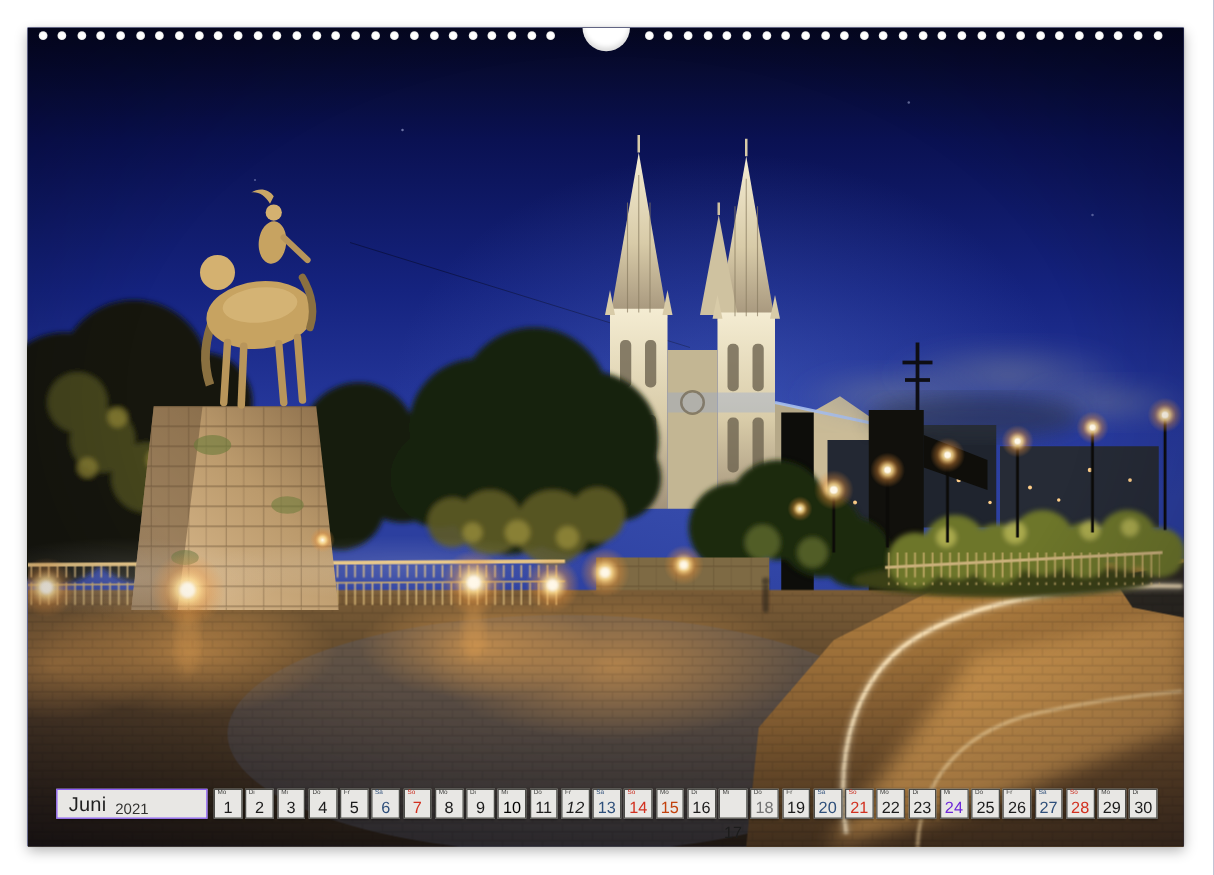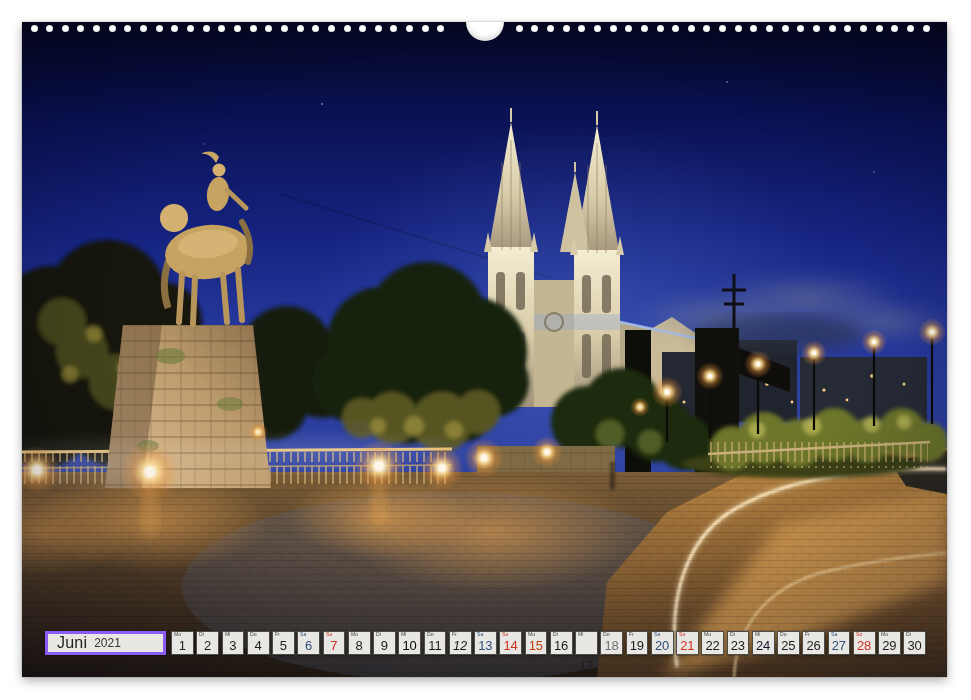--- a/index.html
+++ b/index.html
@@ -26,22 +26,22 @@
     position:absolute;left:444px;top:-19px;width:38px;height:38px;border-radius:50%;
     background:#ffffff;z-index:6;box-shadow:inset 0 -3px 4px rgba(0,0,0,.14);
   }
   .cal-strip{
     position:absolute;left:23px;right:21px;bottom:22px;height:24px;
     display:flex;align-items:stretch;z-index:7;column-gap:2.5px;
   }
   .month-box{
     width:121px;flex:0 0 121px;margin-right:2.5px;
     background:var(--cellbg,#e8e7e4);
-    border:3px solid #8b5cf6;box-sizing:border-box;
-    display:flex;align-items:flex-start;padding-left:9px;
+    border:1px solid #8b5cf6;box-sizing:border-box;
+    display:flex;align-items:flex-end;padding-left:9px;
     box-shadow:0 1px 2px rgba(0,0,0,.45);
   }
   .month-name{font-size:16px;color:#1f1f1f;letter-spacing:.2px;}
   .month-year{font-size:12px;color:#333331;margin-left:7px;margin-top:2px;}
   .day-cell{
     flex:1 1 0;position:relative;
     background:var(--cellbg,#e8e7e4);
     border:1px solid #4c4c48;box-sizing:border-box;
     display:flex;align-items:center;justify-content:center;
     box-shadow:0 1px 2px rgba(0,0,0,.45);
@@ -539,21 +539,21 @@
           <span class="wd" style="color: rgb(201, 41, 28);">So</span>
           <span class="num" style="color: rgb(210, 48, 31);">21</span>
         </div><div class="day-cell">
           <span class="wd" style="color: rgb(63, 63, 61);">Mo</span>
           <span class="num" style="color: rgb(28, 28, 28);">22</span>
         </div><div class="day-cell">
           <span class="wd" style="color: rgb(63, 63, 61);">Di</span>
           <span class="num" style="color: rgb(28, 28, 28);">23</span>
         </div><div class="day-cell">
           <span class="wd" style="color: rgb(63, 63, 61);">Mi</span>
-          <span class="num" style="color: #0f172a;">24</span>
+          <span class="num" style="color: #6d28d9;">24</span>
         </div><div class="day-cell">
           <span class="wd" style="color: rgb(63, 63, 61);">Do</span>
           <span class="num" style="color: rgb(28, 28, 28);">25</span>
         </div><div class="day-cell">
           <span class="wd" style="color: rgb(63, 63, 61);">Fr</span>
           <span class="num" style="color: rgb(28, 28, 28);">26</span>
         </div><div class="day-cell">
           <span class="wd" style="color: rgb(46, 79, 122);">Sa</span>
           <span class="num" style="color: rgb(46, 79, 122);">27</span>
         </div><div class="day-cell">

